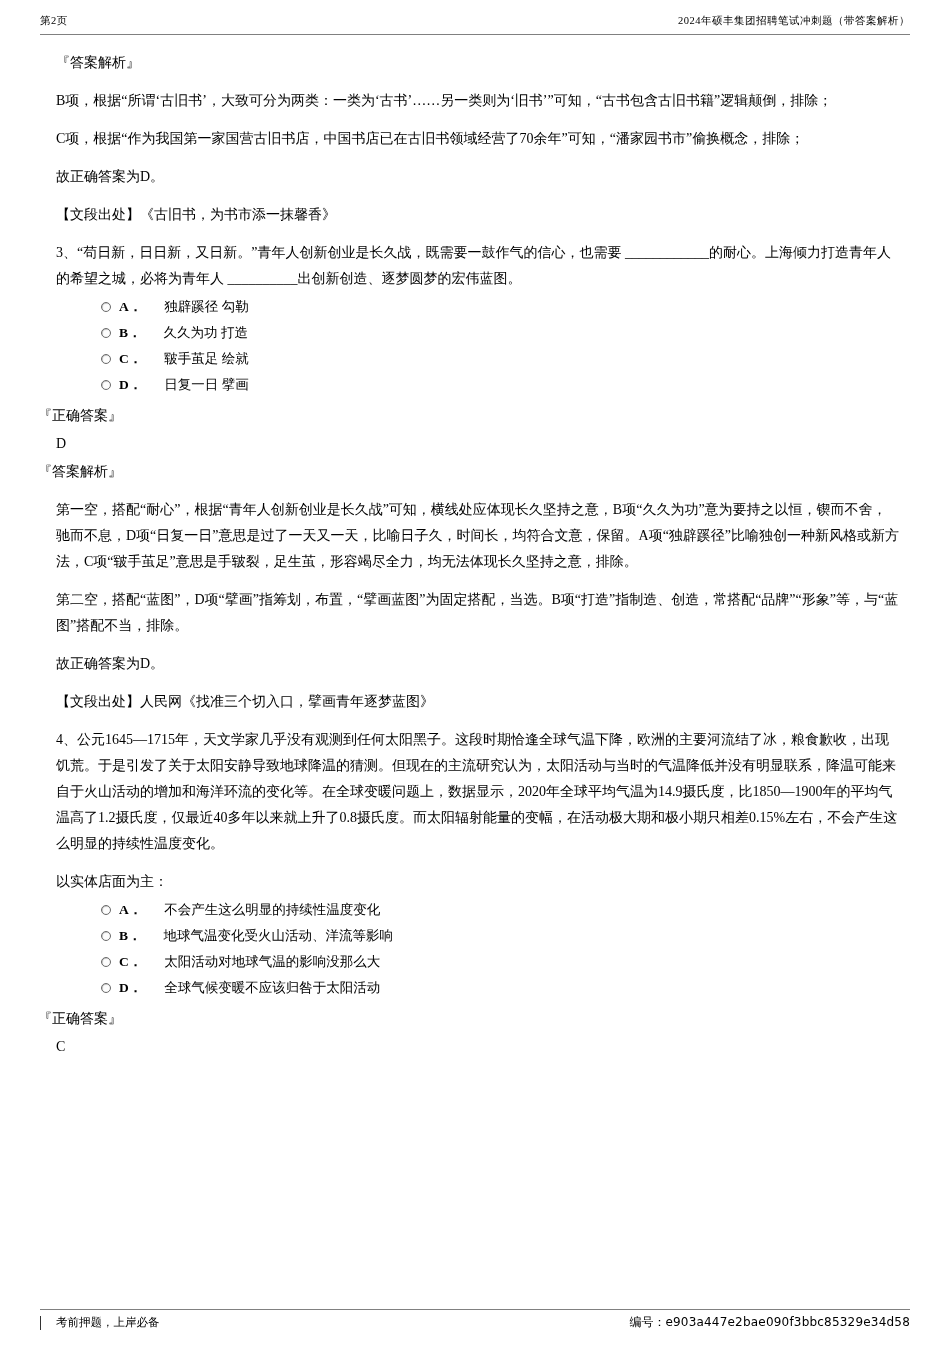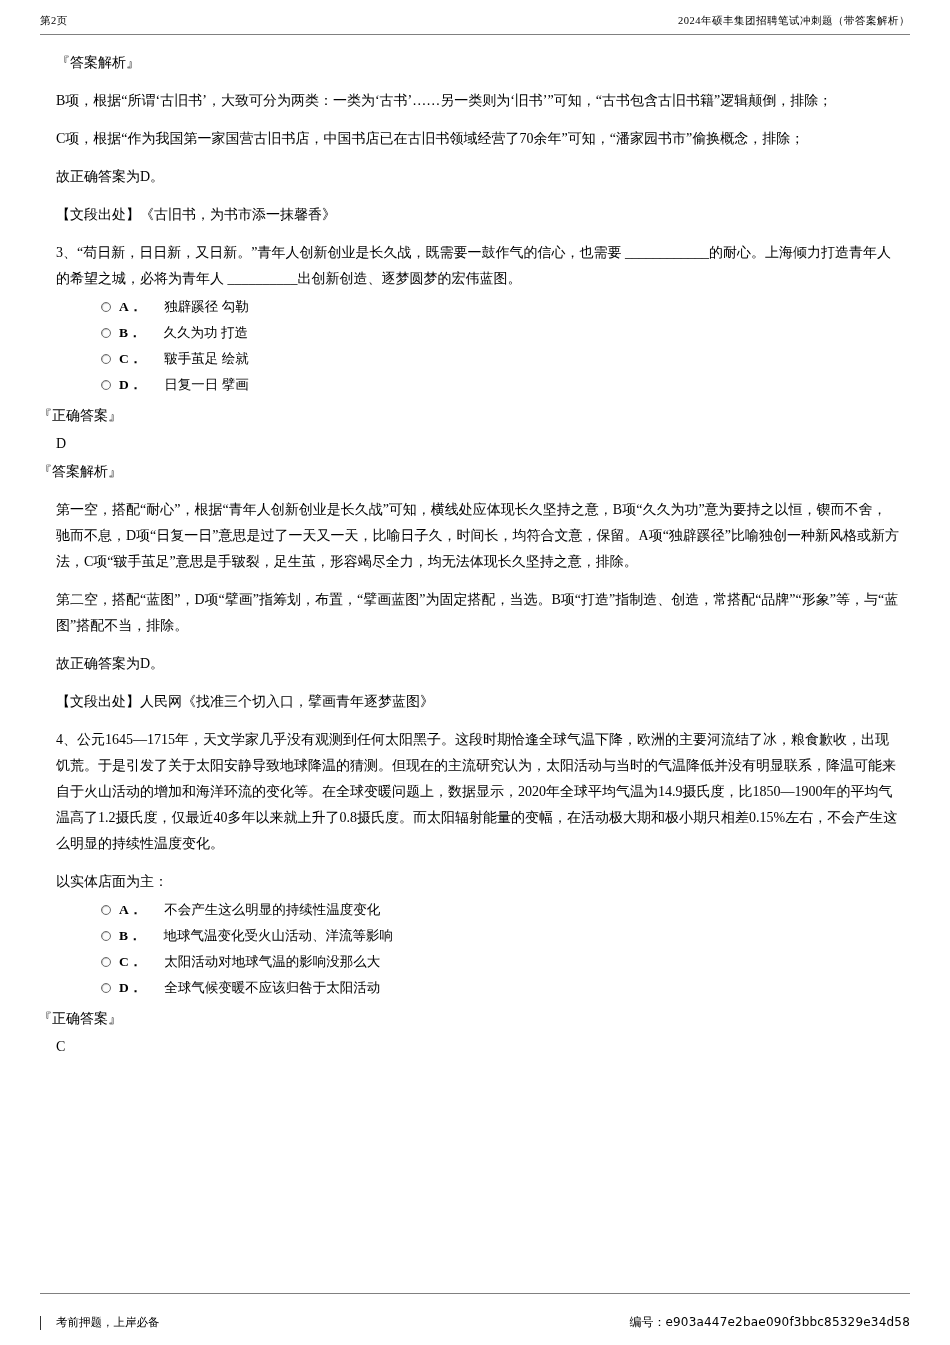--- a/index.html
+++ b/index.html
@@ -81,21 +81,21 @@
     white-space: pre;
   }
 
   
   .footer {
     position: absolute;
     left: 40px;
     right: 40px;
     bottom: 14px;
     border-top: 1px solid #808080;
-    padding-top: 20px;
+    padding-top: 4px;
     display: flex;
     justify-content: space-between;
     align-items: center;
     font-size: 11.5px;
   }
   .footer-left { display: flex; align-items: center; }
   .footer-bar {
     display: inline-block;
     width: 1px;
     height: 14px;

